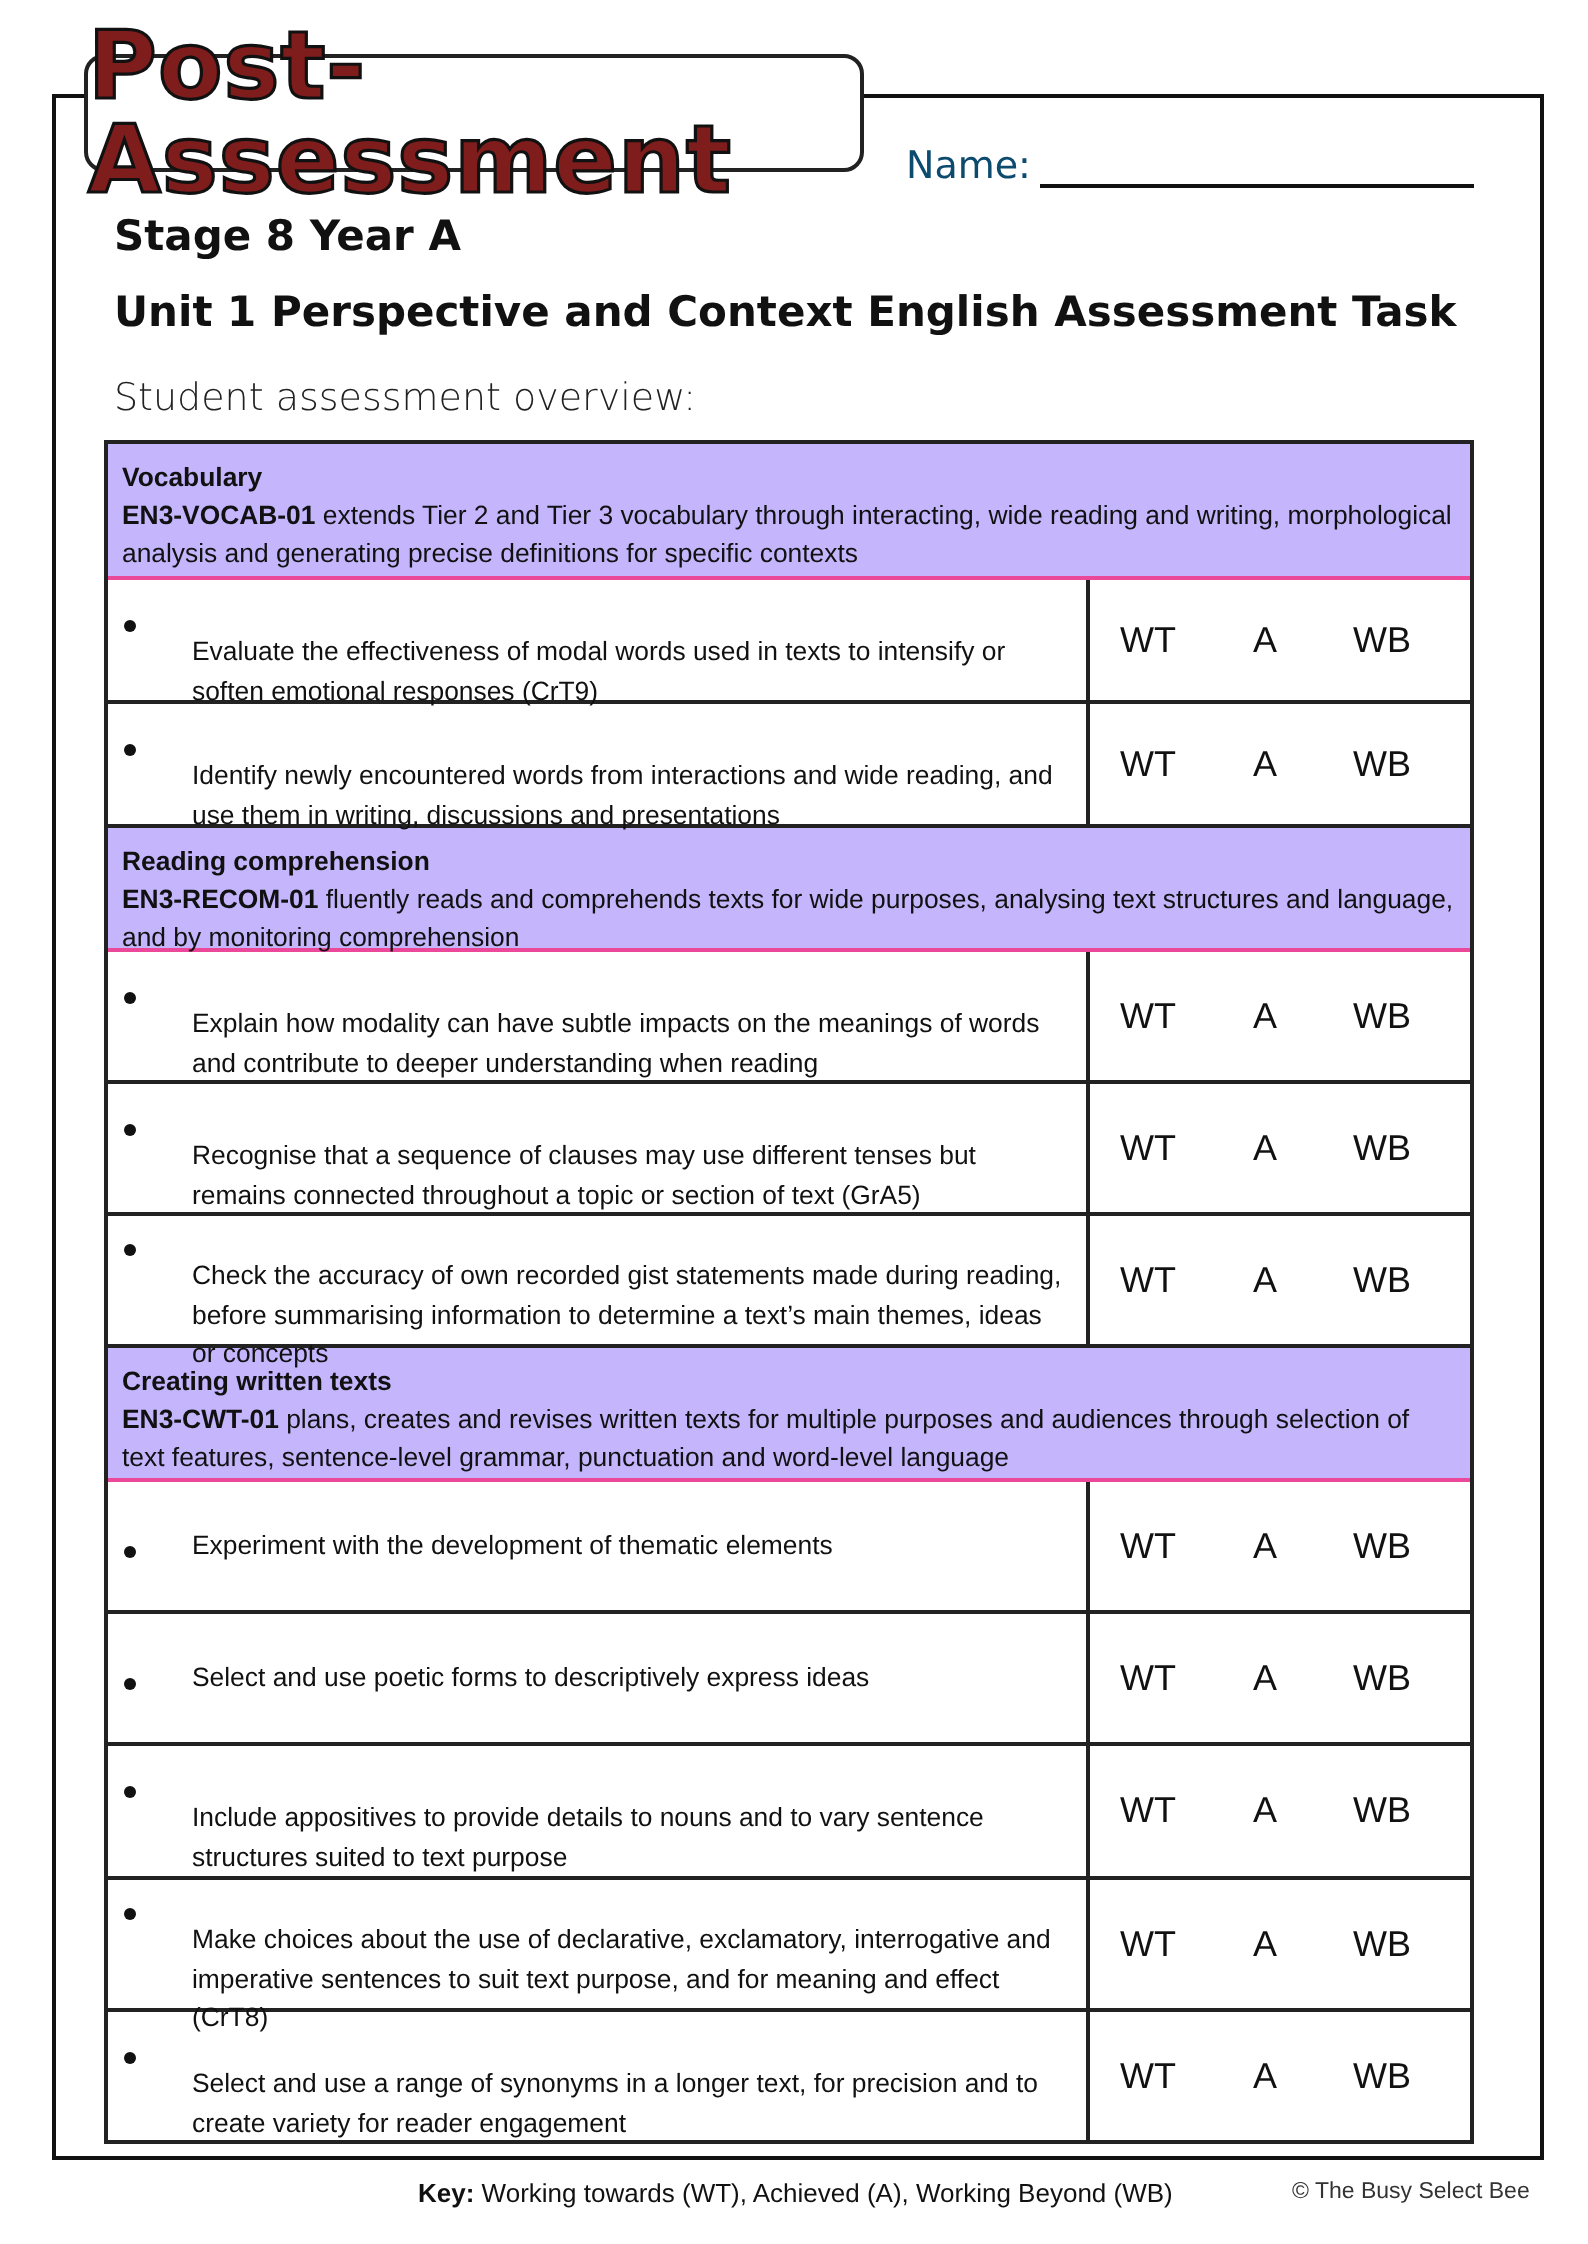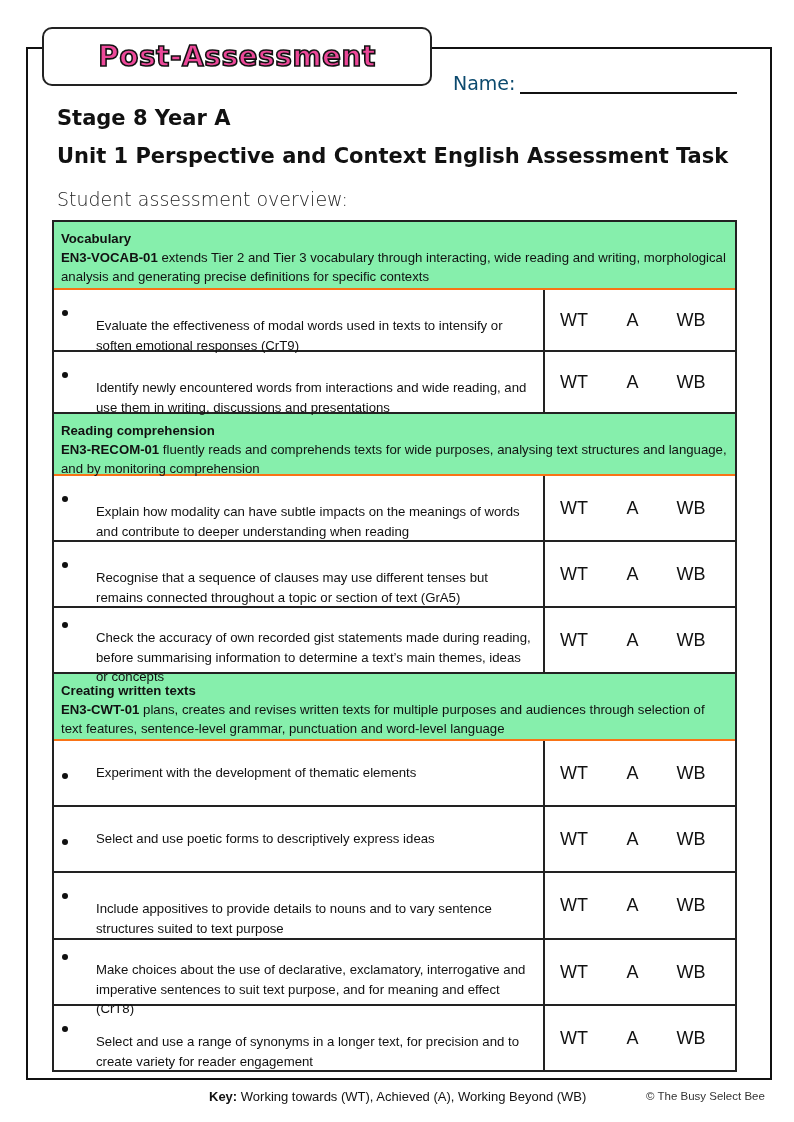--- a/index.html
+++ b/index.html
@@ -1,32 +1,32 @@
 <!DOCTYPE html>
 <html><head>
 <meta charset="utf-8">
 <style>
   html, body { margin: 0; padding: 0; background: #ffffff; }
   body { width: 794px; height: 1122px; position: relative; overflow: hidden; font-family: "Liberation Sans", sans-serif; color: #111; }
 
   .page-border { position: absolute; left: 26px; top: 47px; width: 742px; height: 1029px; border: 2px solid #111; box-sizing: content-box; }
 
   .title-box { position: absolute; left: 42px; top: 27px; width: 386px; height: 55px; border: 2px solid #222; border-radius: 10px; background: #fff; display: flex; align-items: center; justify-content: center; z-index: 2; }
-  .title-text { font-family: "DejaVu Sans", sans-serif; font-size: 28px; font-weight: bold; color: #ec4899; letter-spacing: 0.5px;
+  .title-text { font-family: "DejaVu Sans", sans-serif; font-size: 47px; font-weight: bold; color: #7f1d1d; letter-spacing: 0.5px;
     -webkit-text-stroke: 1.6px #111; text-shadow: none; line-height: 1; }
 
   .name-label { position: absolute; left: 453px; top: 72px; font-family: "DejaVu Sans", sans-serif; font-size: 19px; color: #0c4a6e; }
   .name-line { position: absolute; left: 520px; top: 92px; width: 217px; height: 0; border-bottom: 2px solid #111; }
 
   .stage { position: absolute; left: 57px; top: 106px; font-family: "DejaVu Sans", sans-serif; font-weight: bold; font-size: 21px; }
   .unit { position: absolute; left: 57px; top: 144px; font-family: "DejaVu Sans", sans-serif; font-weight: bold; font-size: 21px; }
   .overview { position: absolute; left: 57px; top: 188px; font-family: "DejaVu Sans", sans-serif; font-weight: 300; font-size: 19px; color: #222; }
 
   .table { position: absolute; left: 52px; top: 220px; width: 685px; border: 2px solid #222; box-sizing: border-box; }
-  .section-header { background: #86efac; border-bottom: 2px solid #f97316; padding: 7px 6px 4px 7px; box-sizing: border-box; font-size: 13.2px; line-height: 19px; }
+  .section-header { background: #c4b5fd; border-bottom: 2px solid #ec4899; padding: 7px 6px 4px 7px; box-sizing: border-box; font-size: 13.2px; line-height: 19px; }
   .section-header .sh-title { font-weight: bold; display: block; }
   .section-header .code { font-weight: bold; }
   .row { display: flex; border-bottom: 2px solid #222; box-sizing: border-box; }
   .row:last-child { border-bottom: none; }
   .row .desc { width: 491px; border-right: 2px solid #222; box-sizing: border-box; display: flex; align-items: center; position: relative; padding: 0 12px 0 42px; font-size: 13.2px; line-height: 19.5px; }
   .row .bullet { position: absolute; left: 8px; top: 50%; width: 6px; height: 6px; border-radius: 50%; background: #111; }
   .row.multi .bullet { top: 20px; }
   .row.multi .desc { align-items: flex-start; padding-top: 26px; }
   .row.three .desc { padding-top: 20px; }
   .row.three .bullet { top: 14px; }

